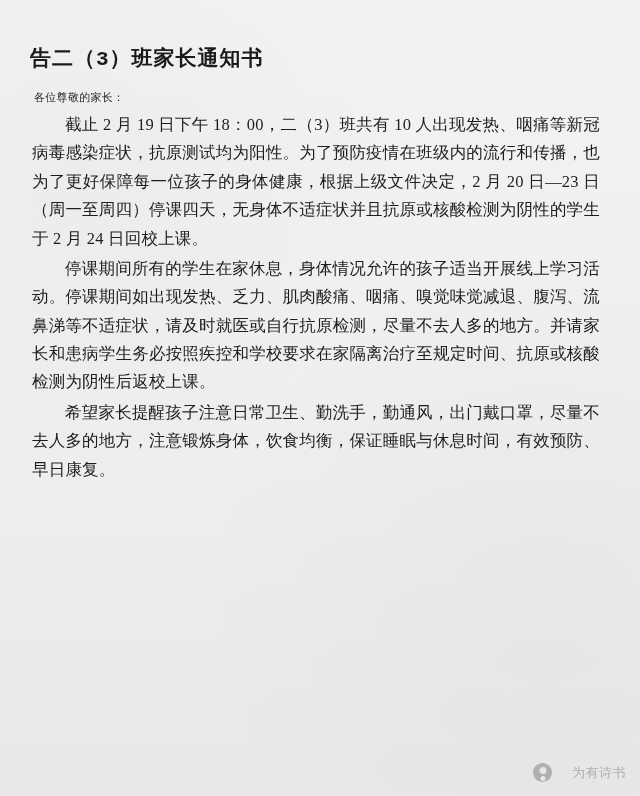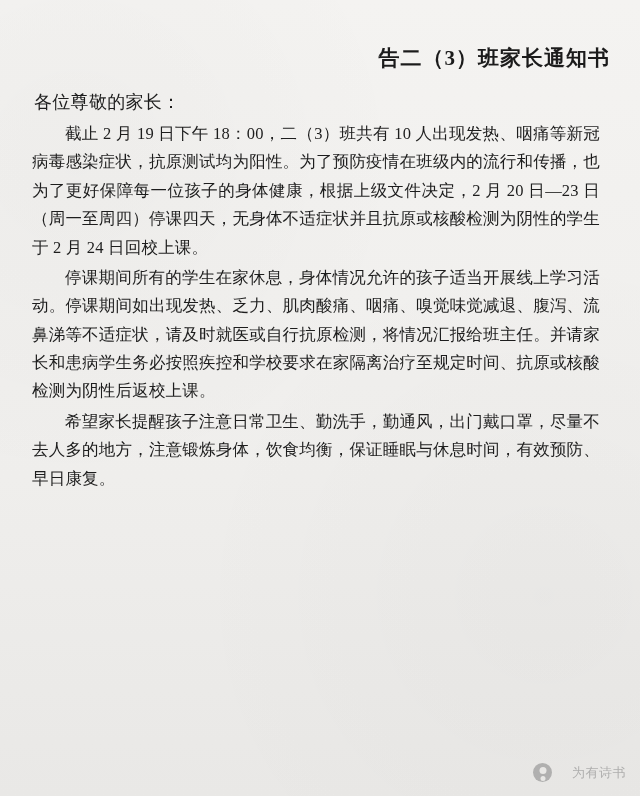--- a/index.html
+++ b/index.html
@@ -23,30 +23,30 @@
   .doc {
     position: absolute;
     left: 0;
     top: 0;
     right: 0;
     bottom: 0;
     padding: 30px 30px 0 30px;
     box-sizing: border-box;
   }
   .title {
-    text-align: right;
+    text-align: left;
     font-size: 21px;
     font-weight: bold;
     letter-spacing: 1px;
     color: #1b1b1b;
     margin: 14px 0 18px 0;
-    font-family: Liberation Serif, serif;
+    font-family: Liberation Mono, monospace;
   }
   .salutation {
-    font-size: 18px;
+    font-size: 11px;
     color: #1d1d1d;
     margin: 0 0 6px 4px;
     letter-spacing: 0.3px;
   }
   .para {
     font-size: 16.5px;
     color: #1d1d1d;
     line-height: 1.72;
     text-align: justify;
     text-justify: inter-ideograph;
@@ -125,21 +125,21 @@
 <div class="page">
   <div class="paper-noise"></div>
 
   <div class="doc">
 
     <div class="title">告二（3）班家长通知书</div>
 
     <div class="salutation">各位尊敬的家长：</div>
 
     <p class="para">截止 2 月 19 日下午 18：00，二（3）班共有 10 人出现发热、咽痛等新冠病毒感染症状，抗原测试均为阳性。为了预防疫情在班级内的流行和传播，也为了更好保障每一位孩子的身体健康，根据上级文件决定，2 月 20 日—23 日（周一至周四）停课四天，无身体不适症状并且抗原或核酸检测为阴性的学生于 2 月 24 日回校上课。</p>
-    <p class="para">停课期间所有的学生在家休息，身体情况允许的孩子适当开展线上学习活动。停课期间如出现发热、乏力、肌肉酸痛、咽痛、嗅觉味觉减退、腹泻、流鼻涕等不适症状，请及时就医或自行抗原检测，将情况汇报给班主任。并请家长和患病学生务必按照疾控和学校要求在家隔离治疗至规定时间、抗原或核酸检测为阴性后返校上课。</p>
+    <p class="para">停课期间所有的学生在家休息，身体情况允许的孩子适当开展线上学习活动。停课期间如出现发热、乏力、肌肉酸痛、咽痛、嗅觉味觉减退、腹泻、流鼻涕等不适症状，请及时就医或自行抗原检测，尽量不去人多的地方。并请家长和患病学生务必按照疾控和学校要求在家隔离治疗至规定时间、抗原或核酸检测为阴性后返校上课。</p>
     <p class="para">希望家长提醒孩子注意日常卫生、勤洗手，勤通风，出门戴口罩，尽量不去人多的地方，注意锻炼身体，饮食均衡，保证睡眠与休息时间，有效预防、早日康复。</p>
 
   </div>
 
 
   <div class="watermark">
     <div class="wm-avatar"></div>
     <div class="wm-text">为有诗书</div>
   </div>
 </div>

